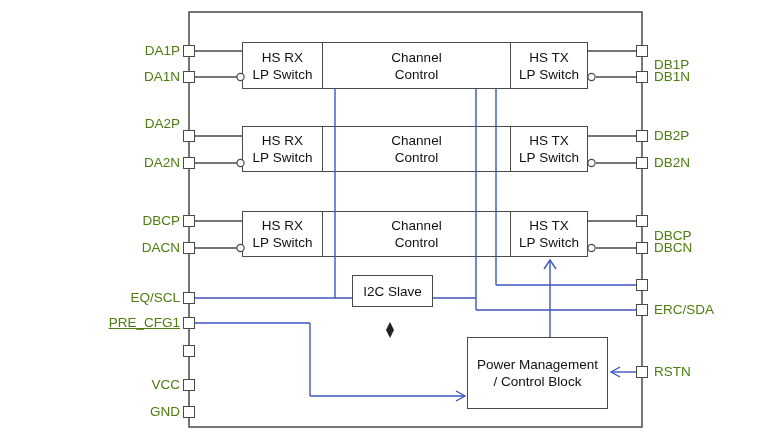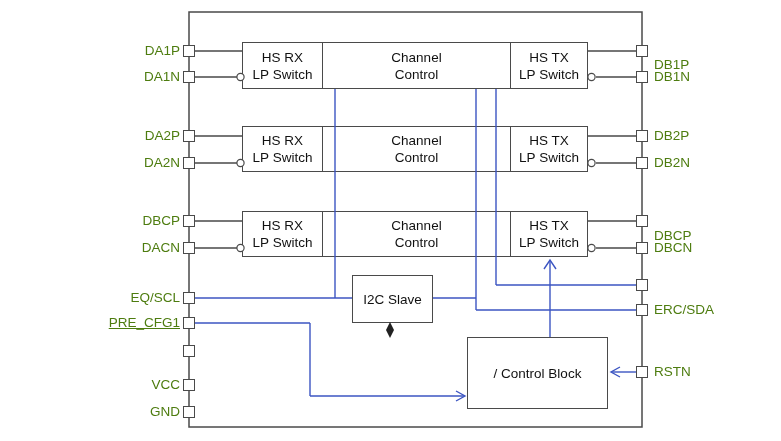--- a/index.html
+++ b/index.html
@@ -82,26 +82,27 @@
     <div class="cell" style="width:188px;">
       <div>Channel</div>
       <div>Control</div>
     </div>
     <div class="cell" style="width:77px;">
       <div>HS TX</div>
       <div>LP Switch</div>
     </div>
   </div>
 
-  <div class="box" style="left:352px;top:275px;width:81px;height:48px;">
+  <div class="box" style="left:352px;top:275px;width:81px;height:32px;">
     <div>I2C Slave</div>
   </div>
 
 
   <div class="box" style="left:467px;top:337px;width:141px;height:72px;">
+    <div>Power Management</div>
     <div>/ Control Block</div>
   </div>
 
   <svg class="wires" width="781" height="441" viewBox="0 0 781 441">
 
     <rect class="outer" x="189" y="12" width="453" height="415"></rect>
 
     <g>
       <path class="gwire" d="M195 51H242 M195 77H237 M588 51H636 M596 77H636
                              M195 136H242 M195 163H237 M588 136H636 M596 163H636
@@ -152,21 +153,21 @@
   <div class="pin" style="left:636px;top:130px;"></div>
   <div class="pin" style="left:636px;top:157px;"></div>
   <div class="pin" style="left:636px;top:215px;"></div>
   <div class="pin" style="left:636px;top:242px;"></div>
   <div class="pin" style="left:636px;top:279px;"></div>
   <div class="pin" style="left:636px;top:304px;"></div>
   <div class="pin" style="left:636px;top:366px;"></div>
 
   <div class="plbl l" style="top:43px;">DA1P</div>
   <div class="plbl l" style="top:69px;">DA1N</div>
-  <div class="plbl l" style="top:128px;text-align:center;">DA2P</div>
+  <div class="plbl l" style="top:116px;text-align:center;">DA2P</div>
   <div class="plbl l" style="top:155px;">DA2N</div>
   <div class="plbl l" style="top:213px;">DBCP</div>
   <div class="plbl l" style="top:240px;">DACN</div>
   <div class="plbl l" style="top:290px;">EQ/SCL</div>
   <div class="plbl l" style="top:315px;text-decoration:underline;">PRE_CFG1</div>
   <div class="plbl l" style="top:377px;">VCC</div>
   <div class="plbl l" style="top:404px;">GND</div>
 
   <div class="plbl r" style="top:57px;">DB1P</div>
   <div class="plbl r" style="top:69px;">DB1N</div>

